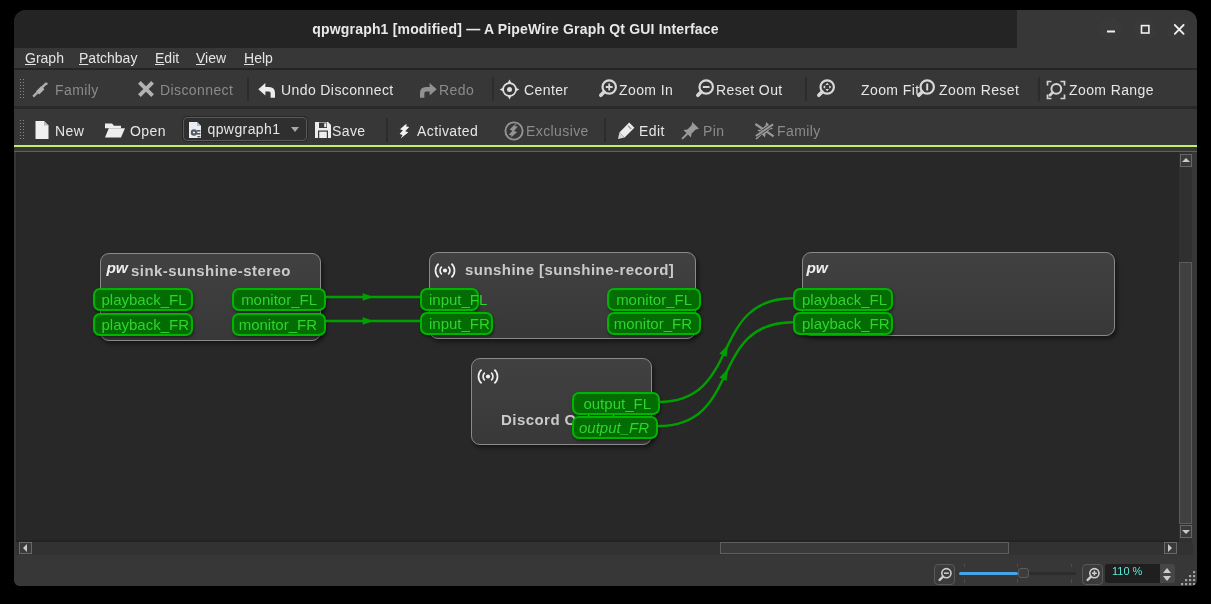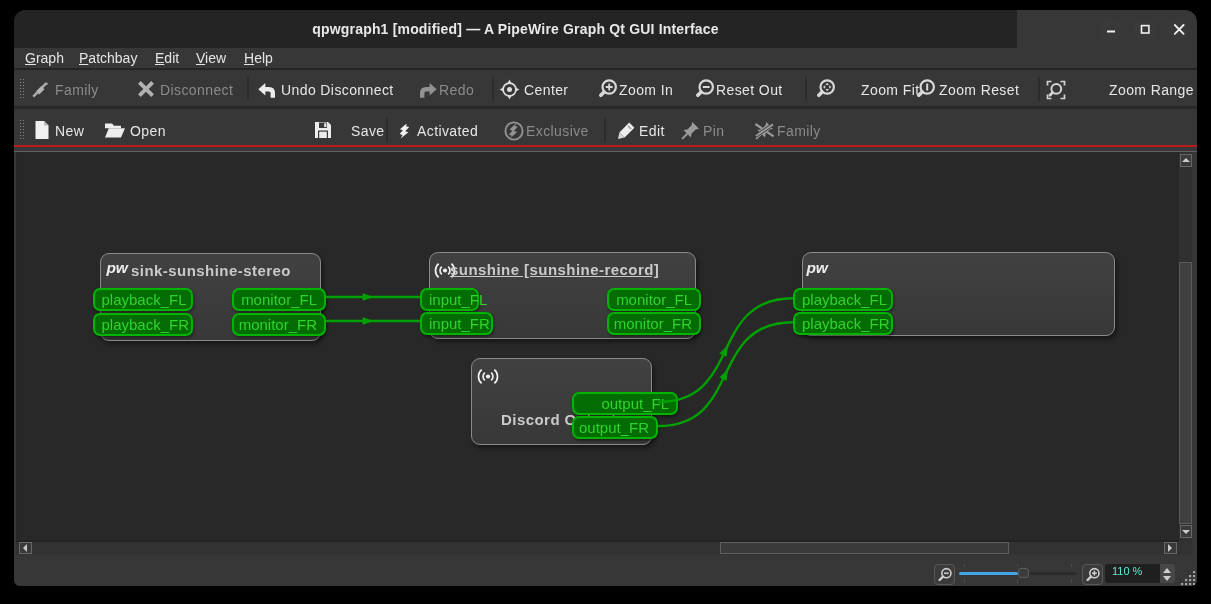--- a/index.html
+++ b/index.html
@@ -13,21 +13,21 @@
   #title { width:100%; text-align:center; top:11px; color:#e8e8e8;
     font-size:14px; font-weight:bold; letter-spacing:0.18px; }
   .winbtn { width:23px; height:23px; border-radius:12px; background:#393939; top:8px; }
   
   #menubar { left:0; top:38px; width:1183px; height:22px; background:#373737;
     border-bottom:2px solid #252525; color:#e4e4e4; font-size:14px; }
   .menuitem { position:absolute; top:2px; }
   
   .toolbar { left:0; width:1183px; background:#373737; }
   #tb1 { top:60px; height:39px; border-bottom:3px solid #292929; }
-  #tb2 { top:102px; height:35px; border-bottom:2px solid #b91c1c; }
+  #tb2 { top:102px; height:35px; border-bottom:2px solid #bef264; }
   .tbtext { position:absolute; font-size:14px; color:#e6e6e6; white-space:nowrap; letter-spacing:0.4px; }
   .dis { color:#8b8b8b !important; }
   .tbsep { position:absolute; width:2px; height:24px; background:#2c2c2c; }
   .handle { position:absolute; width:6px; height:22px;
     background-image:radial-gradient(#878787 40%, transparent 44%);
     background-size:3px 3px; }
   .icon { position:absolute; }
   
   #combo { position:absolute; left:168.5px; top:5px; width:124px; height:24px;
     background:#2f2f2f; border:1.5px solid #595959; border-radius:4px;
@@ -136,42 +136,55 @@
       <line x1="6.1" y1="14" x2="2.8" y2="17.3" stroke="#d8d8d8" stroke-width="3.6" stroke-linecap="round"></line>
       <line x1="11.2" y1="5.4" x2="11.2" y2="12.6" stroke="#d8d8d8" stroke-width="2"></line>
     </svg>
     <span class="tbtext" style="left:925px;top:12px;">Zoom Reset</span>
     <div class="tbsep" style="left:1024px;top:7px;"></div>
     <svg class="icon" style="left:1031px;top:9px;" width="22" height="22" viewBox="0 0 22 22">
       <path d="M2.5 6.5 V2.5 H6.5 M15.5 2.5 H19.5 V6.5 M19.5 15.5 V19.5 H15.5 M6.5 19.5 H2.5 V15.5" fill="none" stroke="#d4d4d4" stroke-width="1.7"></path>
       <circle cx="11.3" cy="9.8" r="4.9" fill="none" stroke="#d4d4d4" stroke-width="2"></circle>
       <line x1="7.6" y1="13.5" x2="4.9" y2="16.2" stroke="#d4d4d4" stroke-width="2.8" stroke-linecap="round"></line>
     </svg>
-    <span class="tbtext" style="left:1095px;top:12px;">Zoom Range</span>
+    <span class="tbtext" style="left:1055px;top:12px;">Zoom Range</span>
   </div>
   <div class="abs toolbar" id="tb2">
     <div class="handle" style="left:5px;top:7px;"></div>
     <svg class="icon" style="left:20px;top:8px;" width="16" height="20" viewBox="0 0 16 20">
       <path d="M1.5 1 H10 L14.5 5.5 V19 H1.5 Z" fill="#f0f0f0"></path>
       <path d="M10 1 L10 5.5 L14.5 5.5 Z" fill="#b9b9b9"></path>
     </svg>
     <span class="tbtext" style="left:41px;top:11px;">New</span>
     <svg class="icon" style="left:90px;top:9px;" width="22" height="18" viewBox="0 0 22 18">
       <path d="M1 16.5 V2.5 H8 L10 4.8 H17 V7.2 H1" fill="#ededed"></path>
       <path d="M1 16.5 L4.8 7.2 H21 L17 16.5 Z" fill="#ededed"></path>
     </svg>
     <span class="tbtext" style="left:116px;top:11px;">Open</span>
+    <div id="combo">
+      <svg class="icon" style="left:4px;top:3px;" width="14" height="18" viewBox="0 0 14 18">
+        <path d="M1 1 H9 L13 5 V17 H1 Z" fill="#e8ecf4"></path>
+        <path d="M9 1 L9 5 L13 5 Z" fill="#b4bac6"></path>
+        <circle cx="6" cy="11.5" r="3.2" fill="#555a60"></circle>
+        <circle cx="6" cy="11.5" r="1.1" fill="#e8ecf4"></circle>
+        <rect x="9" y="9" width="3.4" height="1.6" fill="#555a60"></rect>
+        <rect x="9" y="12" width="3.4" height="1.6" fill="#555a60"></rect>
+        <rect x="9.4" y="15" width="3" height="1.4" fill="#555a60"></rect>
+      </svg>
+      <span class="tbtext" style="left:24px;top:3px;">qpwgraph1</span>
+      <div class="tri" style="left:107px;top:9px;border-left:4.5px solid transparent;border-right:4.5px solid transparent;border-top:5px solid #a8a8a8;"></div>
+    </div>
     <svg class="icon" style="left:300px;top:9px;" width="18" height="18" viewBox="0 0 18 18">
       <path d="M1 1 H14 L17 4 V17 H1 Z" fill="#ededed"></path>
       <rect x="5" y="1.5" width="8" height="5.5" fill="#3a3a3a"></rect>
       <rect x="10.2" y="2.3" width="2.2" height="3.8" fill="#ededed"></rect>
       <rect x="4" y="9.5" width="10" height="7.5" fill="#3a3a3a"></rect>
       <rect x="5.2" y="10.7" width="7.6" height="6.3" fill="#ededed"></rect>
     </svg>
-    <span class="tbtext" style="left:337px;top:11px;">Save</span>
+    <span class="tbtext" style="left:318px;top:11px;">Save</span>
     <div class="tbsep" style="left:372px;top:6px;"></div>
     <svg class="icon" style="left:385px;top:12px;" width="11" height="15" viewBox="0 0 11 15">
       <path d="M6.4 0.4 L1 5.2 L3.9 6.3 L0.6 10 L3.6 11 L1.6 14.6 L9.4 8.2 L6.2 7.2 L10.2 2.9 L6.8 2.2 L8.2 0.4 Z" fill="#f2f2f2"></path>
     </svg>
     <span class="tbtext" style="left:403px;top:11px;">Activated</span>
     <svg class="icon" style="left:490px;top:9px;" width="20" height="20" viewBox="0 0 20 20">
       <circle cx="10" cy="10" r="8.6" fill="none" stroke="#939393" stroke-width="1.9"></circle>
       <path d="M11 3.2 L5.6 8.6 L8.4 9.7 L4.8 13.8 L7.8 14.8 L6.4 17 L13.2 11 L10 10 L13.8 5.6 L10.4 4.9 L12.6 3.2 Z" fill="#939393"></path>
     </svg>
     <span class="tbtext dis" style="left:512px;top:11px;">Exclusive</span>
@@ -206,21 +219,21 @@
     <text x="0.5" y="13.8" font-family="Liberation Sans" font-size="15.5" font-weight="bold" font-style="italic" fill="#eeeeee" letter-spacing="-0.3">pw</text>
   </svg>
   <div class="ntitle" style="left:117px;top:251.5px;">sink-sunshine-stereo</div>
   <svg class="abs" style="left:419px;top:250px;" width="24" height="21" viewBox="0 0 24 21">
     <circle cx="12" cy="10.5" r="2.1" fill="#f0f0f0"></circle>
     <path d="M8.8 6.6 A5.2 5.2 0 0 0 8.8 14.4" fill="none" stroke="#f0f0f0" stroke-width="1.7"></path>
     <path d="M15.2 6.6 A5.2 5.2 0 0 1 15.2 14.4" fill="none" stroke="#f0f0f0" stroke-width="1.7"></path>
     <path d="M5.6 3.6 A9.2 9.2 0 0 0 5.6 17.4" fill="none" stroke="#f0f0f0" stroke-width="1.7"></path>
     <path d="M18.4 3.6 A9.2 9.2 0 0 1 18.4 17.4" fill="none" stroke="#f0f0f0" stroke-width="1.7"></path>
   </svg>
-  <div class="ntitle" style="left:436px;top:251px;text-decoration:underline;">sunshine [sunshine-record]</div>
+  <div class="ntitle" style="left:451px;top:251px;">sunshine [sunshine-record]</div>
   <svg class="abs" style="left:792px;top:248.5px;" width="110" height="20" viewBox="0 0 110 20">
     <text x="0.5" y="13.8" font-family="Liberation Sans" font-size="15.5" font-weight="bold" font-style="italic" fill="#eeeeee" letter-spacing="-0.3">pw</text>
   </svg>
   <svg class="abs" style="left:462px;top:356px;" width="24" height="21" viewBox="0 0 24 21">
     <circle cx="12" cy="10.5" r="2.1" fill="#f0f0f0"></circle>
     <path d="M8.8 6.6 A5.2 5.2 0 0 0 8.8 14.4" fill="none" stroke="#f0f0f0" stroke-width="1.7"></path>
     <path d="M15.2 6.6 A5.2 5.2 0 0 1 15.2 14.4" fill="none" stroke="#f0f0f0" stroke-width="1.7"></path>
     <path d="M5.6 3.6 A9.2 9.2 0 0 0 5.6 17.4" fill="none" stroke="#f0f0f0" stroke-width="1.7"></path>
     <path d="M18.4 3.6 A9.2 9.2 0 0 1 18.4 17.4" fill="none" stroke="#f0f0f0" stroke-width="1.7"></path>
   </svg>
@@ -248,24 +261,24 @@
     </div>
   <div class="port pr" style="left:593px;top:302px;width:94px;">
       <span>monitor_FR</span>
     </div>
   <div class="port pl" style="left:779px;top:277.5px;width:100px;">
       <span>playback_FL</span>
     </div>
   <div class="port pl" style="left:779px;top:301.8px;width:100px;">
       <span>playback_FR</span>
     </div>
-  <div class="port pr" style="left:558px;top:382px;width:106px;">
+  <div class="port pr" style="left:558px;top:382px;width:88px;">
       <span>output_FL</span>
     </div>
-  <div class="port pr" style="left:558px;top:406px;width:86px;">
+  <div class="port pr" style="left:558px;top:406px;width:86px;font-style:italic;">
       <span>output_FR</span>
     </div>
 
   <svg class="abs" style="left:0;top:0;pointer-events:none;" width="1183" height="576" viewBox="0 0 1183 576">
     <g stroke="#00a000" stroke-width="2.4" fill="none">
       <path d="M312 287 H406"></path>
       <path d="M312 311 H406"></path>
       <path d="M644 392 C 729 392 694 288.3 779 288.3"></path>
       <path d="M644 416 C 729 416 694 312.2 779 312.2"></path>
     </g>

